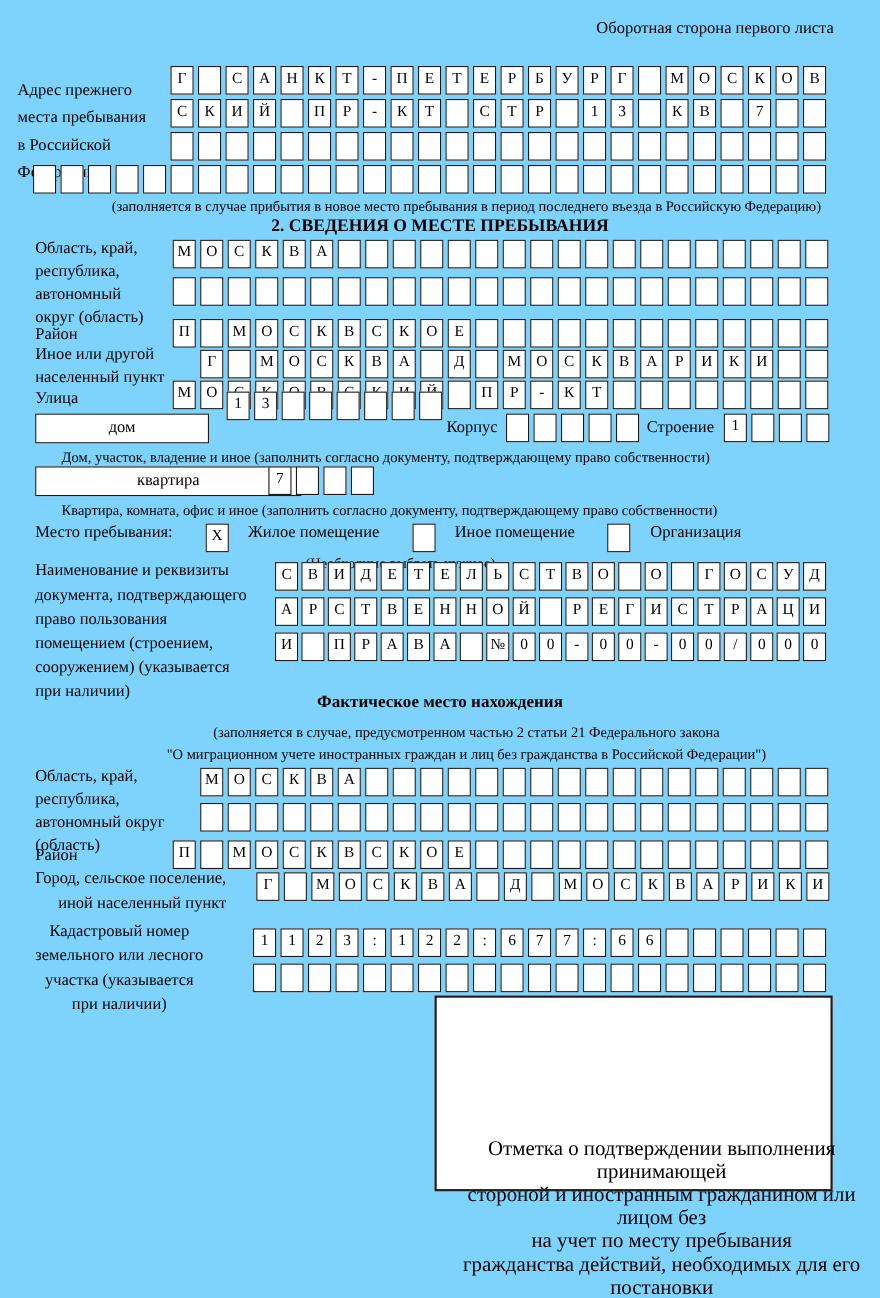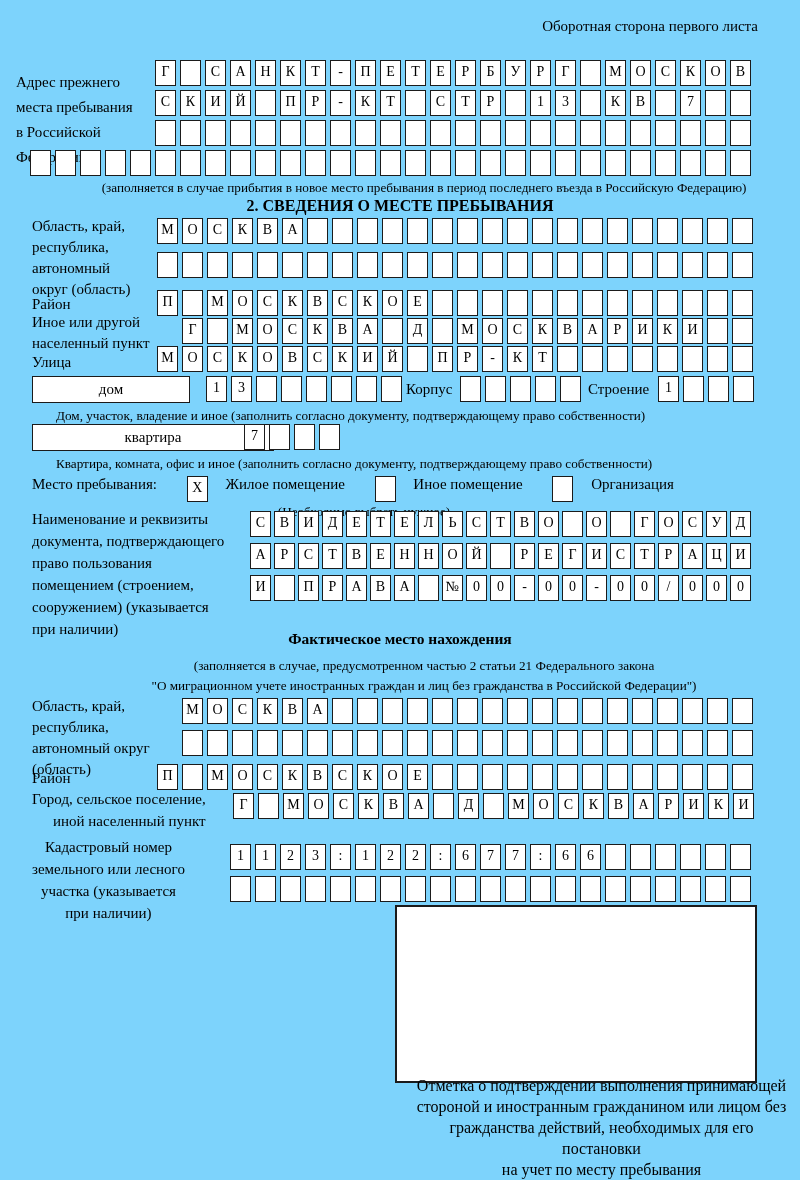--- a/index.html
+++ b/index.html
@@ -59,21 +59,21 @@
   <div class="abs lbl" style="left:32px;top:312px;">
       <span class="line">Иное или другой</span>
       <span class="line">населенный пункт</span>
     </div>
   <div class="cellrow" style="left:182px;top:318px;"><span class="cell">Г</span><span class="cell"></span><span class="cell">М</span><span class="cell">О</span><span class="cell">С</span><span class="cell">К</span><span class="cell">В</span><span class="cell">А</span><span class="cell"></span><span class="cell">Д</span><span class="cell"></span><span class="cell">М</span><span class="cell">О</span><span class="cell">С</span><span class="cell">К</span><span class="cell">В</span><span class="cell">А</span><span class="cell">Р</span><span class="cell">И</span><span class="cell">К</span><span class="cell">И</span><span class="cell"></span><span class="cell"></span></div>
 
   <div class="abs lbl" style="left:32px;top:352px;">Улица</div>
   <div class="cellrow" style="left:157px;top:346px;"><span class="cell">М</span><span class="cell">О</span><span class="cell">С</span><span class="cell">К</span><span class="cell">О</span><span class="cell">В</span><span class="cell">С</span><span class="cell">К</span><span class="cell">И</span><span class="cell">Й</span><span class="cell"></span><span class="cell">П</span><span class="cell">Р</span><span class="cell">-</span><span class="cell">К</span><span class="cell">Т</span><span class="cell"></span><span class="cell"></span><span class="cell"></span><span class="cell"></span><span class="cell"></span><span class="cell"></span><span class="cell"></span><span class="cell"></span></div>
 
   <div class="bigbox" style="left:32px;top:376px;width:158px;">дом</div>
-  <div class="cellrow" style="left:206px;top:376px;"><span class="cell">1</span><span class="cell">3</span><span class="cell"></span><span class="cell"></span><span class="cell"></span><span class="cell"></span><span class="cell"></span><span class="cell"></span></div>
+  <div class="cellrow" style="left:206px;top:356px;"><span class="cell">1</span><span class="cell">3</span><span class="cell"></span><span class="cell"></span><span class="cell"></span><span class="cell"></span><span class="cell"></span><span class="cell"></span></div>
   <div class="abs lbl" style="left:406px;top:379px;">Корпус</div>
   <div class="cellrow" style="left:460px;top:376px;"><span class="cell"></span><span class="cell"></span><span class="cell"></span><span class="cell"></span><span class="cell"></span></div>
   <div class="abs lbl" style="left:588px;top:379px;">Строение</div>
   <div class="cellrow" style="left:658px;top:376px;"><span class="cell">1</span><span class="cell"></span><span class="cell"></span><span class="cell"></span></div>
   <div class="abs caption" style="left:32px;top:407px;">Дом, участок, владение и иное (заполнить согласно документу, подтверждающему право собственности)</div>
 
   <div class="bigbox" style="left:32px;top:424px;width:242px;">квартира</div>
   <div class="cellrow" style="left:244px;top:424px;"><span class="cell">7</span><span class="cell"></span><span class="cell"></span><span class="cell"></span></div>
   <div class="abs caption" style="left:32px;top:455px;">Квартира, комната, офис и иное (заполнить согласно документу, подтверждающему право собственности)</div>
 
@@ -127,20 +127,20 @@
   <div class="abs lbl" style="left:32px;top:836px;line-height:22px;text-align:center;">
       <span class="line">Кадастровый номер</span>
       <span class="line">земельного или лесного</span>
       <span class="line">участка (указывается</span>
       <span class="line">при наличии)</span>
     </div>
   <div class="cellrow" style="left:230px;top:844px;"><span class="cell">1</span><span class="cell">1</span><span class="cell">2</span><span class="cell">3</span><span class="cell">:</span><span class="cell">1</span><span class="cell">2</span><span class="cell">2</span><span class="cell">:</span><span class="cell">6</span><span class="cell">7</span><span class="cell">7</span><span class="cell">:</span><span class="cell">6</span><span class="cell">6</span><span class="cell"></span><span class="cell"></span><span class="cell"></span><span class="cell"></span><span class="cell"></span><span class="cell"></span></div>
   <div class="cellrow" style="left:230px;top:876px;"><span class="cell"></span><span class="cell"></span><span class="cell"></span><span class="cell"></span><span class="cell"></span><span class="cell"></span><span class="cell"></span><span class="cell"></span><span class="cell"></span><span class="cell"></span><span class="cell"></span><span class="cell"></span><span class="cell"></span><span class="cell"></span><span class="cell"></span><span class="cell"></span><span class="cell"></span><span class="cell"></span><span class="cell"></span><span class="cell"></span><span class="cell"></span></div>
 
   <div class="stamp-box" style="left:395px;top:905px;width:362px;height:178px;"></div>
-  <div class="abs caption center" style="left:385px;top:1075px;width:385px;line-height:21px;font-size:16px;">
+  <div class="abs caption center" style="left:385px;top:1034px;width:385px;line-height:21px;font-size:19px;">
       <span class="line">Отметка о подтверждении выполнения принимающей</span>
       <span class="line">стороной и иностранным гражданином или лицом без</span>
+      <span class="line">на учет по месту пребывания</span>
       <span class="line">гражданства действий, необходимых для его постановки</span>
-      <span class="line">на учет по месту пребывания</span>
     </div>
 
 </div>
 
 </body></html>

